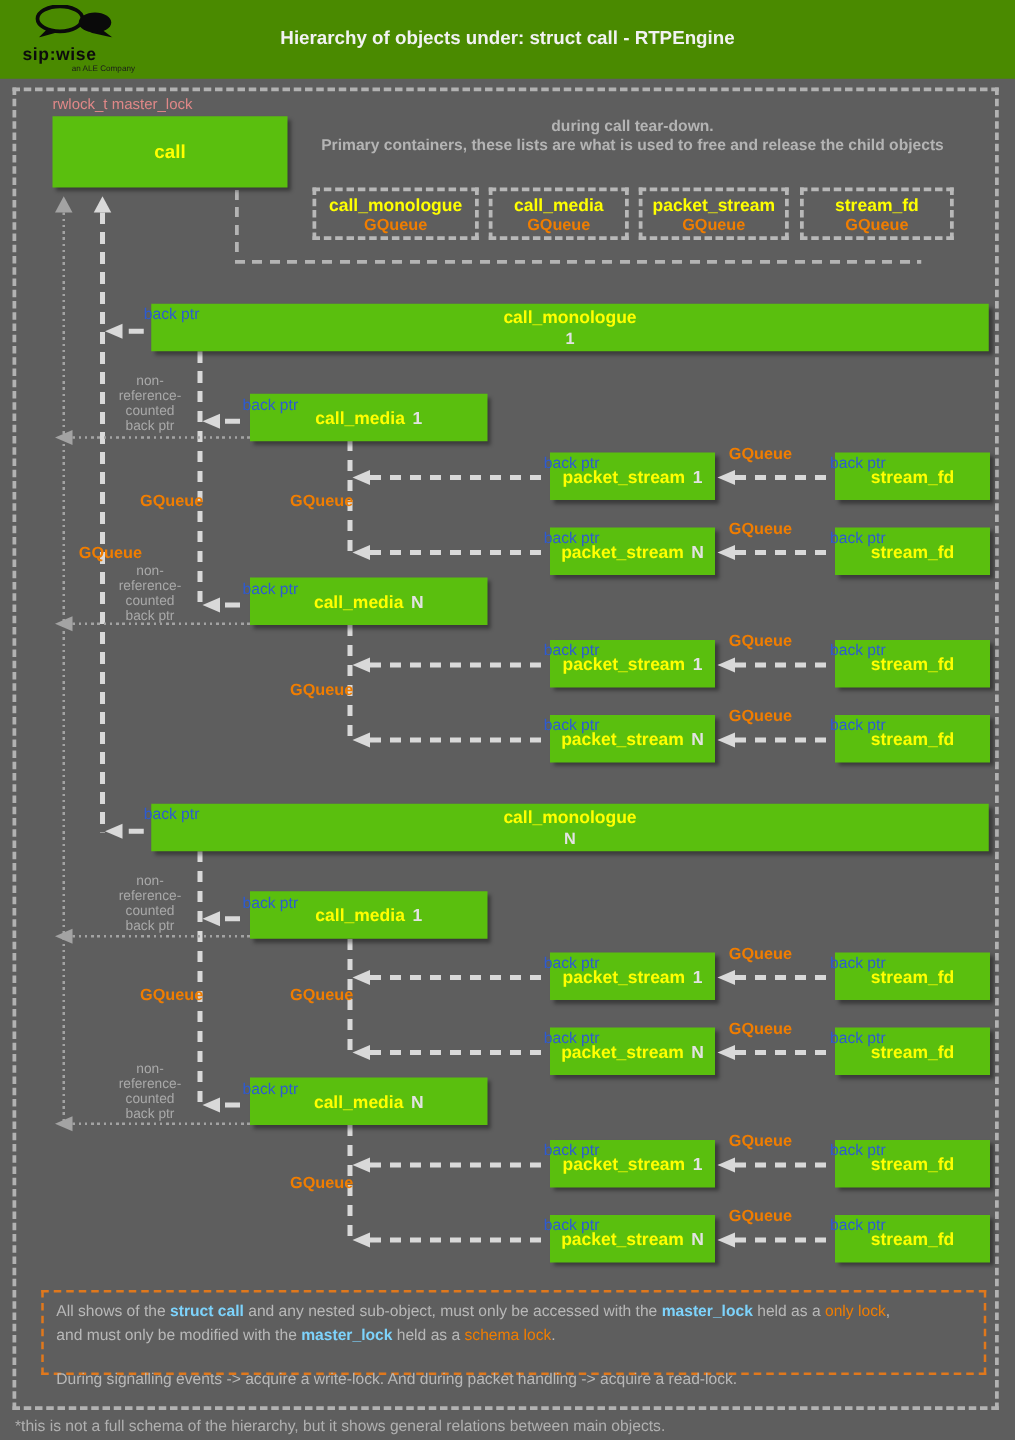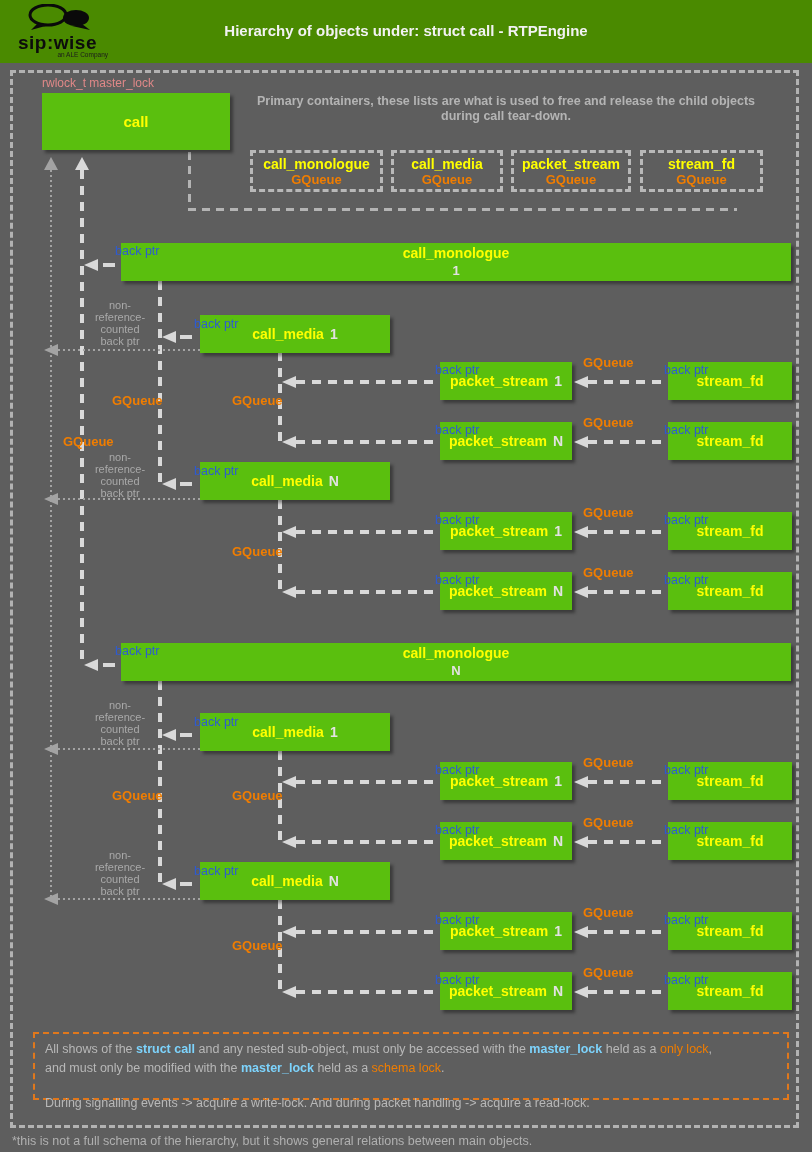--- a/index.html
+++ b/index.html
@@ -3,21 +3,21 @@
 <meta charset="utf-8">
 <style>
   html,body{margin:0;padding:0;background:#5e5e5e;}
   #page{position:relative;width:812px;height:1152px;background:#5e5e5e;overflow:hidden;
         font-family:"Liberation Sans",sans-serif;}
   .abs{position:absolute;}
   
   #hdr{left:0;top:0;width:812px;height:63px;background:#4a8a00;z-index:10;}
   #hdr-title{left:0;right:0;top:22px;text-align:center;color:#f2f2f2;font-size:15px;font-weight:bold;}
   #logo{left:16px;top:4px;width:100px;}
-  #brand{color:#0c0c0c;font-size:19px;font-weight:bold;letter-spacing:.5px;line-height:17px;margin-left:2px;}
+  #brand{color:#0c0c0c;font-size:14px;font-weight:bold;letter-spacing:.5px;line-height:17px;margin-left:2px;}
   #tagline{color:#1c1c1c;font-size:6.5px;text-align:right;width:92px;}
   
   #frame{left:10px;top:70px;width:789px;height:1058px;border:3px dashed #b2b2b2;box-sizing:border-box;z-index:0;}
   
   .gbox{background:#5abf0e;box-shadow:3px 3px 3px rgba(0,0,0,.38);display:flex;align-items:center;
         justify-content:center;color:#ffff00;font-weight:bold;font-size:14px;z-index:2;}
   .gbox.two{flex-direction:column;line-height:17px;}
   .num{color:#e2e2e2;margin-left:6px;font-weight:bold;}
   .gbox.two .num{margin-left:0;font-size:13px;}
   
@@ -72,22 +72,22 @@
     <div class="abs" id="hdr-title">Hierarchy of objects under: struct call - RTPEngine</div>
   </div>
 
   <div class="abs" id="frame"></div>
 
   <div class="abs pink" style="left:42px;top:76px;">rwlock_t master_lock</div>
   <div class="abs gbox" style="left:42px;top:93px;width:188px;height:57px;font-size:15px;">
     <span>call</span>
   </div>
   <div class="abs intro" style="left:248px;top:94px;width:516px;">
+    <div>during call tear-down.</div>
     <div>Primary containers, these lists are what is used to free and release the child objects</div>
-    <div>during call tear-down.</div>
   </div>
 
   <div class="abs cbox" style="left:250px;top:150px;width:133px;height:42px;">
     <div class="cname">call_monologue</div>
     <div class="ctype">GQueue</div>
   </div>
   <div class="abs cbox" style="left:391px;top:150px;width:112px;height:42px;">
     <div class="cname">call_media</div>
     <div class="ctype">GQueue</div>
   </div>

